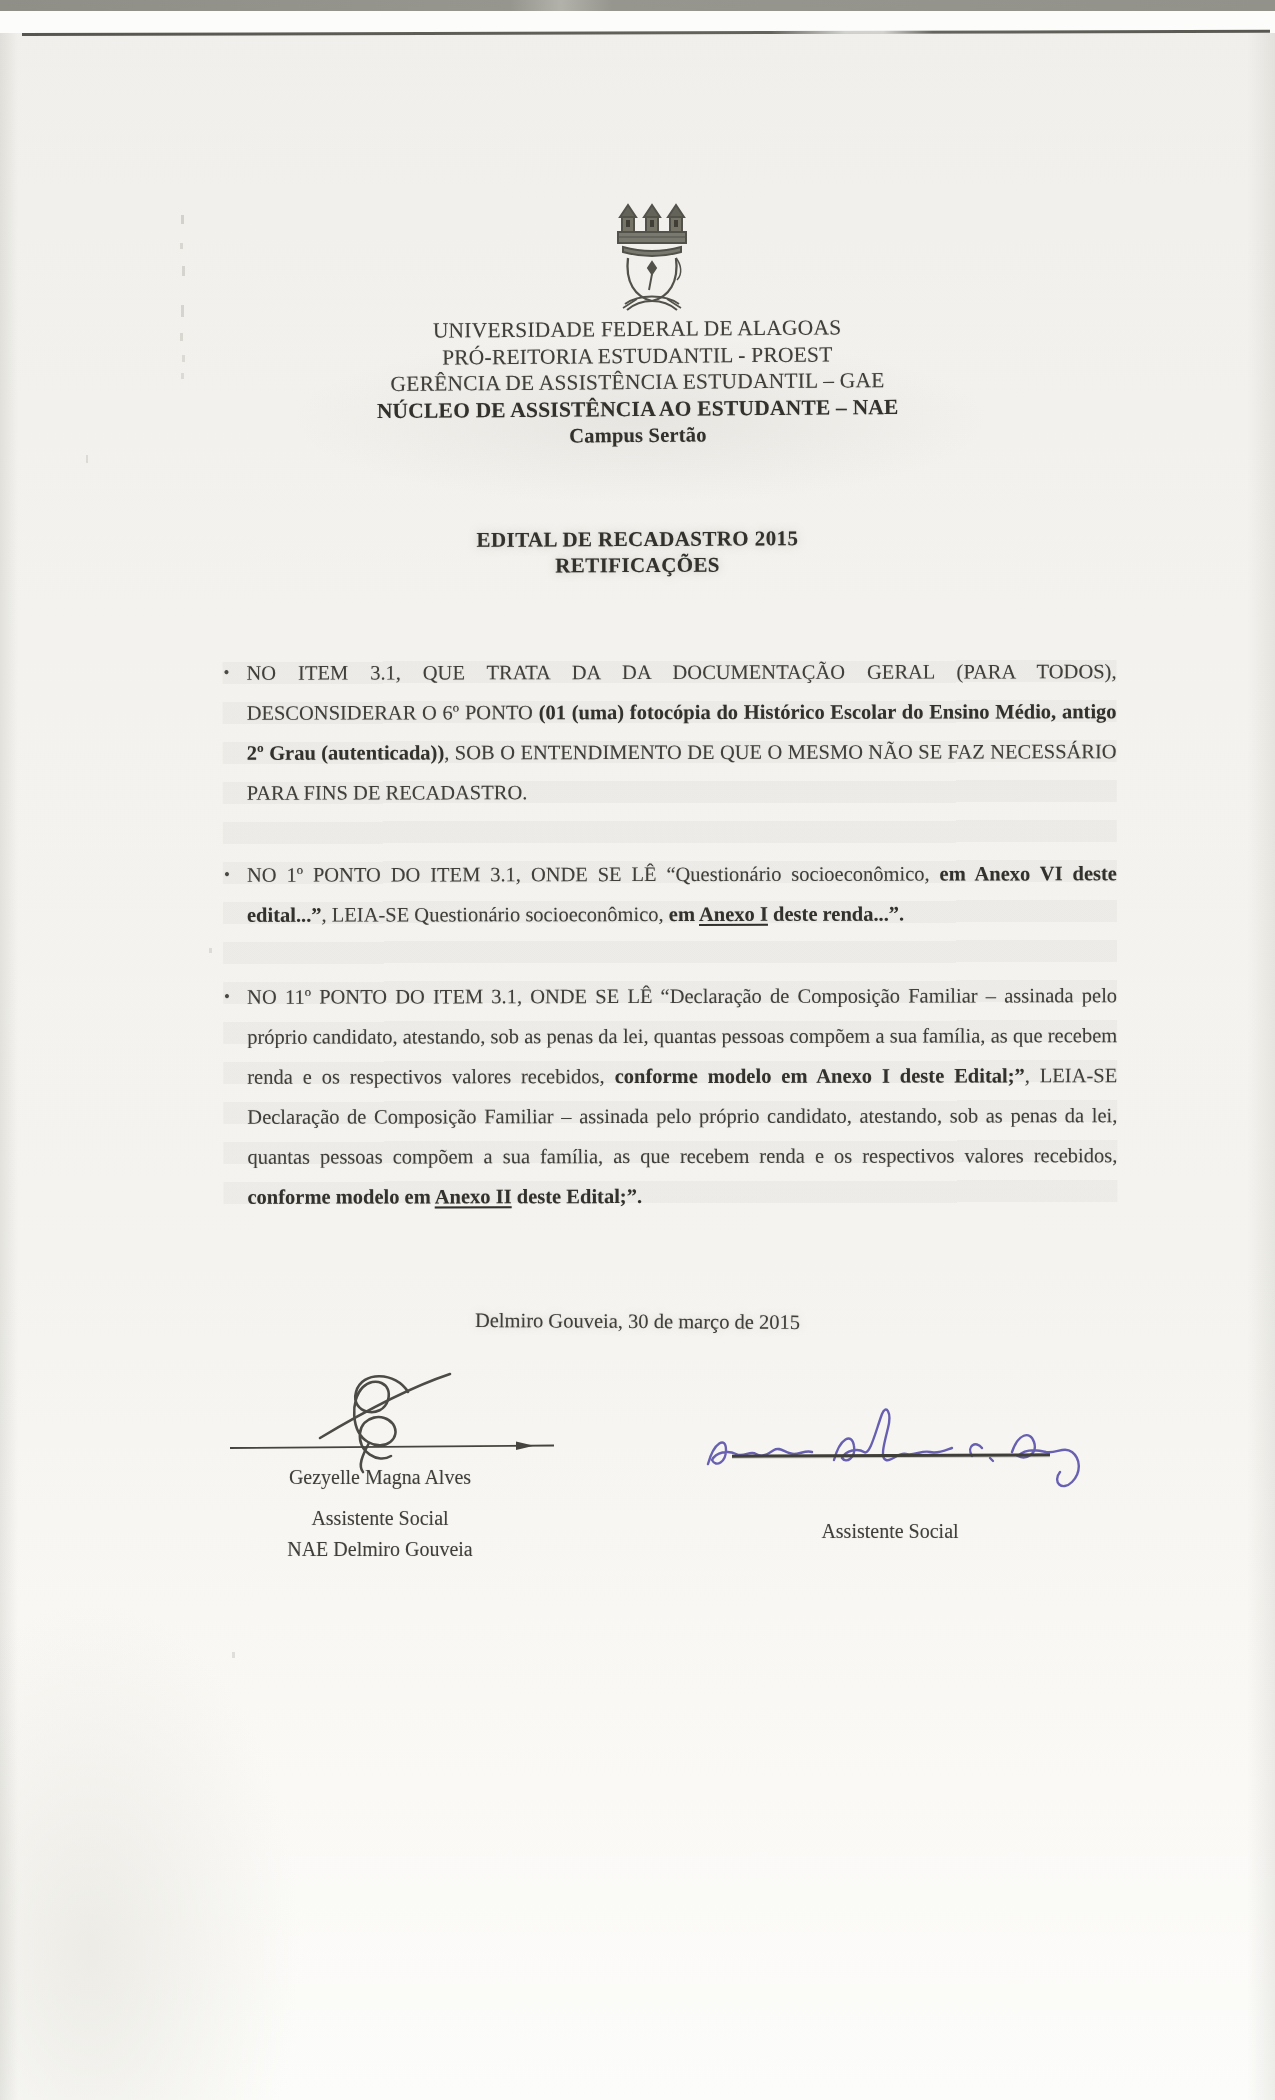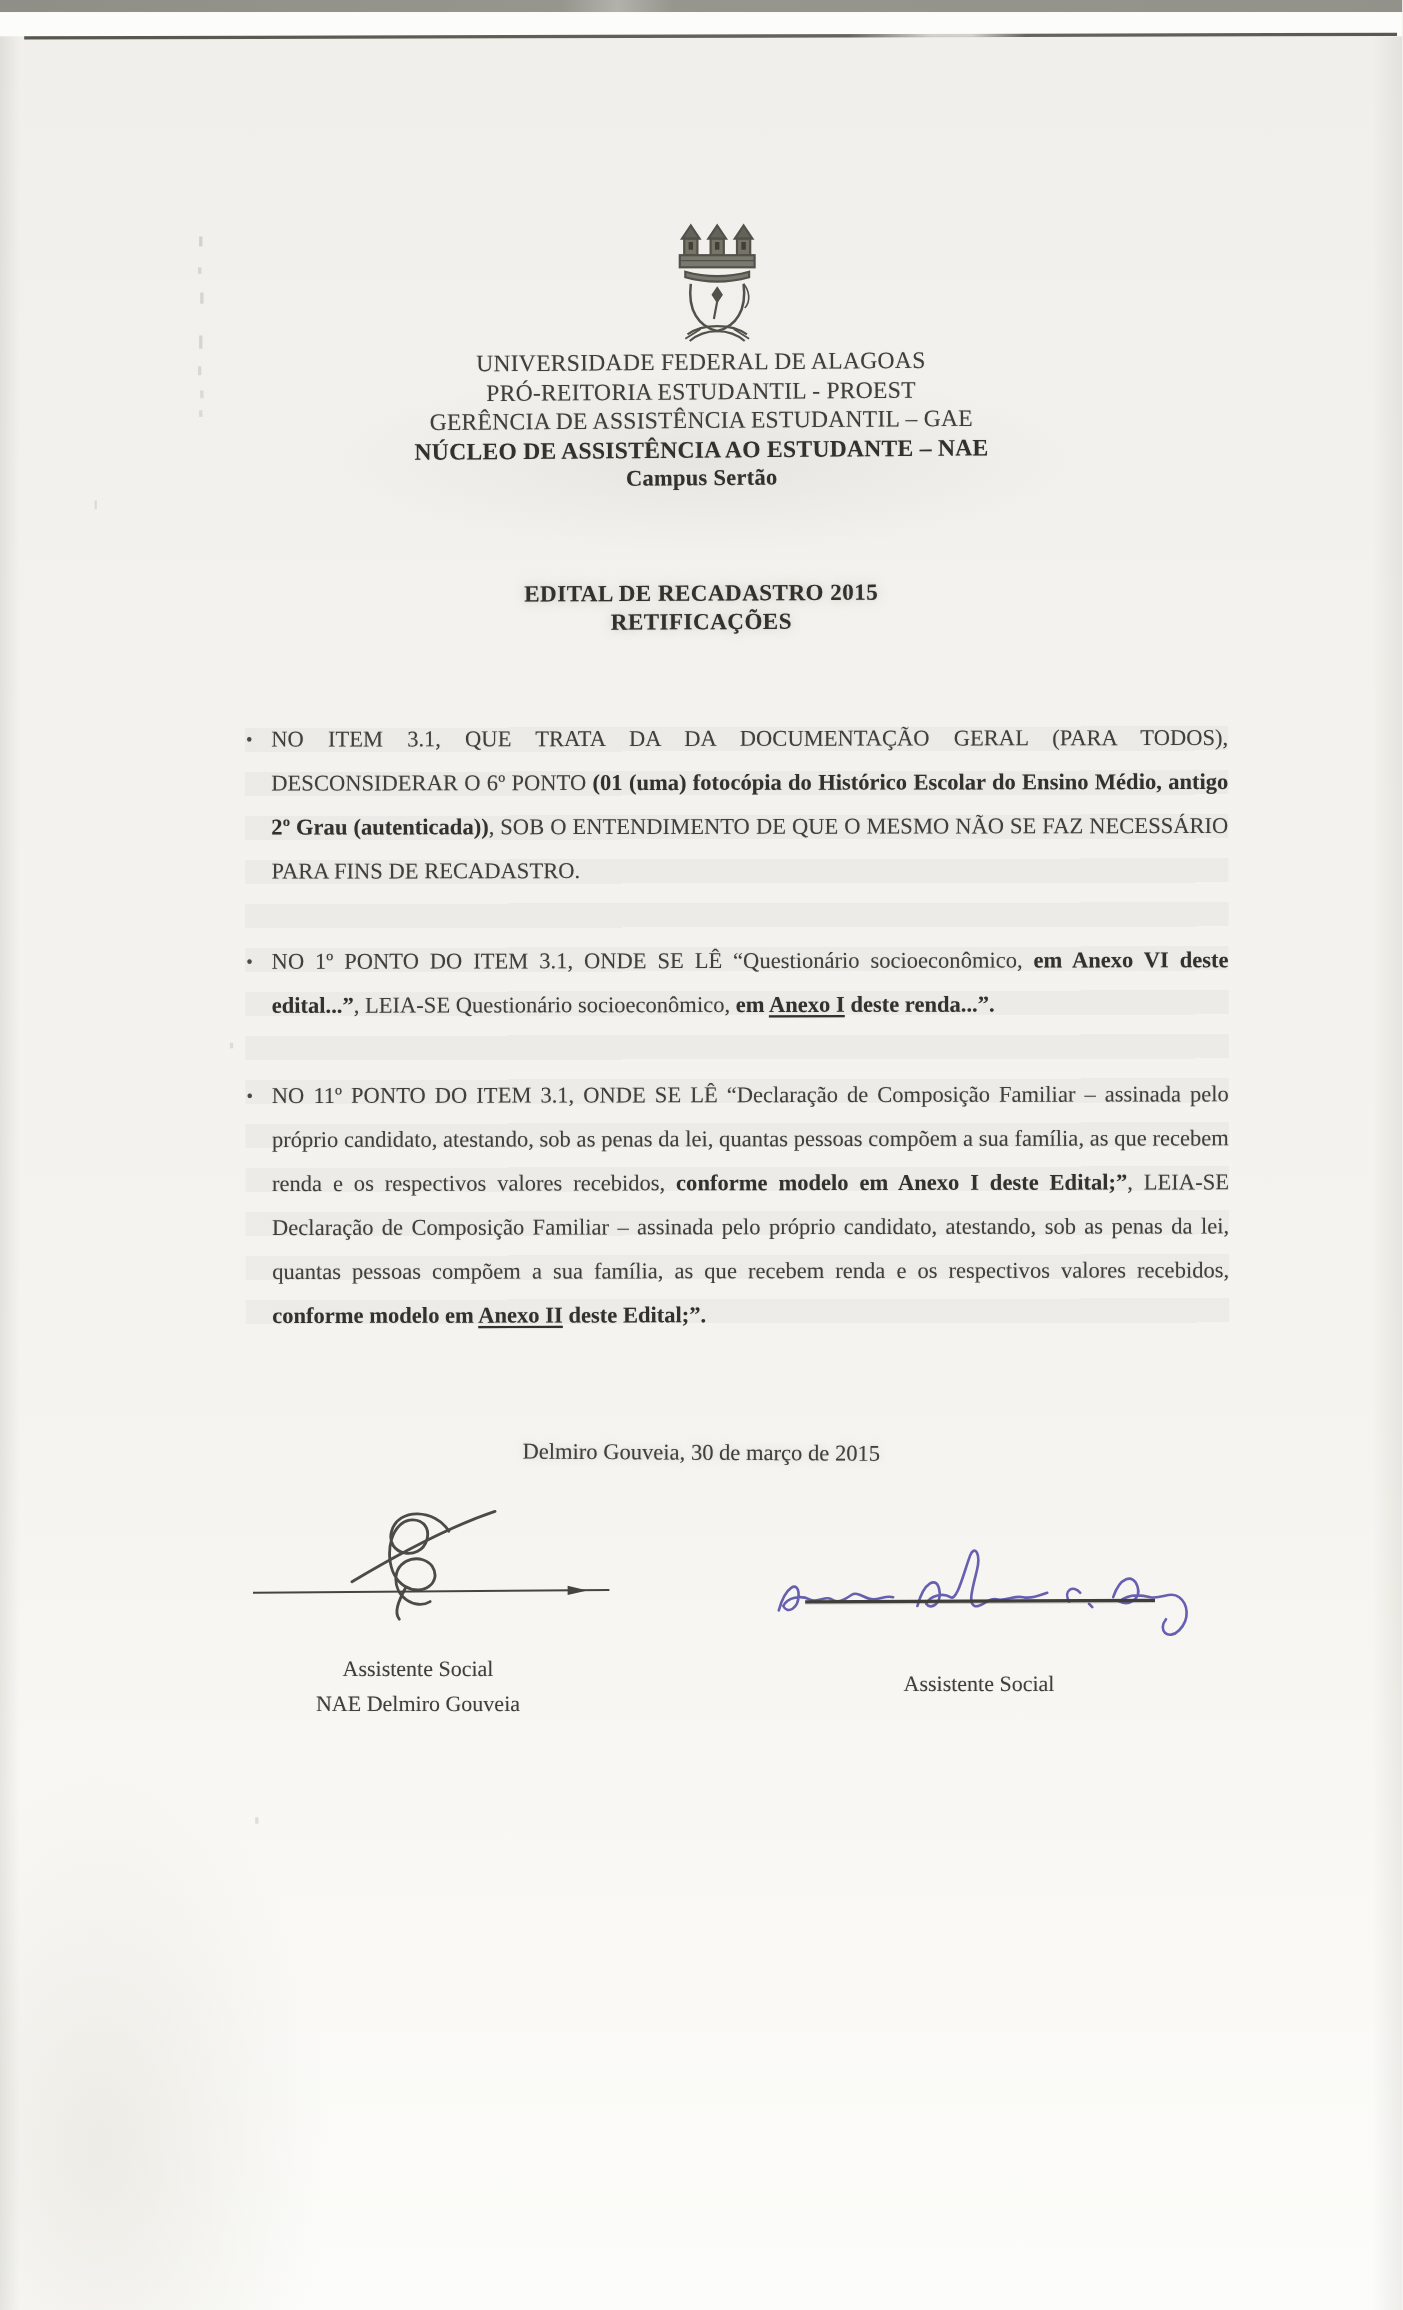--- a/index.html
+++ b/index.html
@@ -169,20 +169,21 @@
       <g stroke="#35342f" stroke-width="2.6" fill="none" stroke-linecap="round" opacity="0.88">
         <path d="M118,26 C106,6 72,4 66,26 C60,48 92,54 98,34 C103,17 84,10 73,21 C60,34 61,66 78,76 C95,86 112,72 103,58 C94,46 72,50 70,67 C68,86 88,98 101,90"></path>
         <path d="M30,72 C70,48 118,22 160,8"></path>
         <path d="M79,77 C72,90 68,100 73,106"></path>
       </g>
     </svg>
     <svg class="sigline-left" viewBox="0 0 330 12" xmlns="http://www.w3.org/2000/svg">
       <line x1="2" y1="8" x2="326" y2="5.5" stroke="#45443e" stroke-width="1.8"></line>
       <polygon points="288,1.5 306,5.8 288,10" fill="#45443e"></polygon>
     </svg>
+    <div class="sig-name">Gezyelle Magna Alves</div>
     <div class="sig-role">Assistente Social</div>
     <div class="sig-unit">NAE Delmiro Gouveia</div>
   </div>
 
   <div class="sig sig-right">
     <svg class="script-blue" viewBox="0 0 390 92" xmlns="http://www.w3.org/2000/svg">
       <g stroke="#5b54ab" stroke-width="2.4" fill="none" stroke-linecap="round" opacity="0.92">
         <path d="M8,62 C14,40 26,34 26,48 C26,60 16,66 12,58 C16,50 28,48 36,52 C44,56 50,48 56,52 C62,56 68,52 74,48 C80,44 86,52 94,52 C100,52 106,48 112,50"></path>
         <path d="M134,58 C140,36 152,30 154,44 C156,56 146,62 142,56 C146,48 158,46 164,50 C170,54 176,28 182,12 C186,2 192,10 188,26 C184,42 180,56 186,58 C192,60 198,50 206,52 C214,54 222,48 230,50 C238,52 246,48 252,46"></path>
         <path d="M272,54 C266,44 276,38 282,46 M290,56 l3,3"></path>

